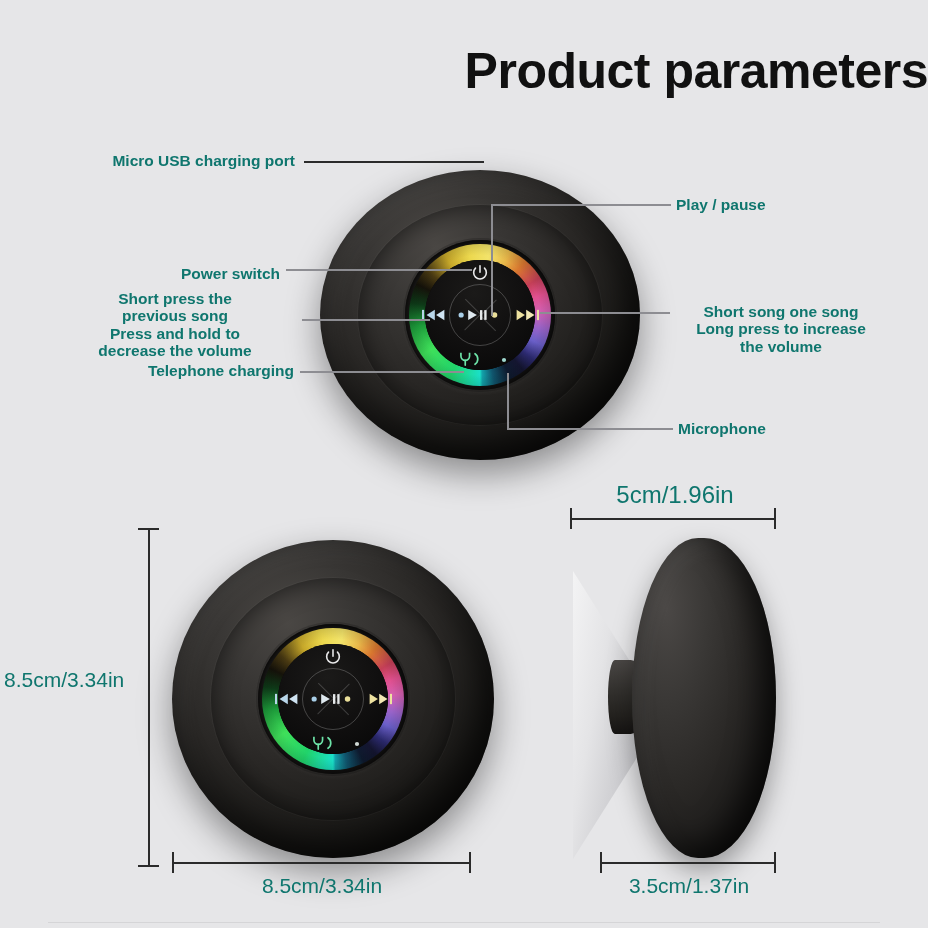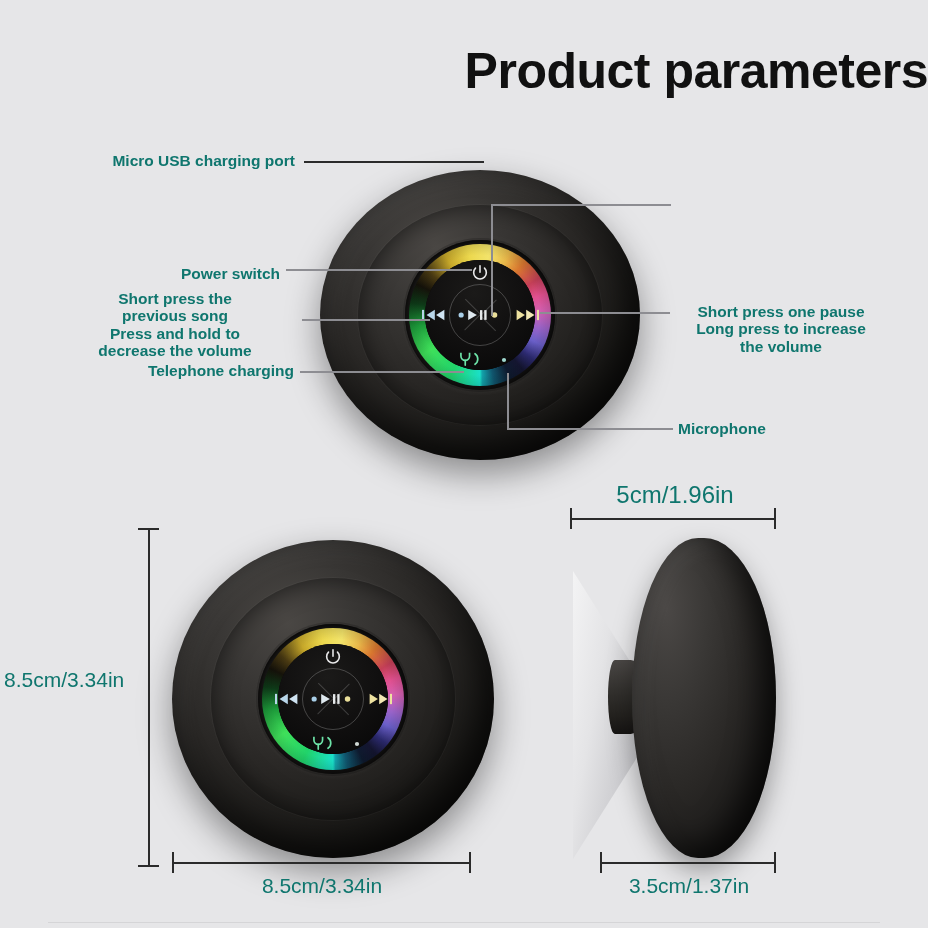--- a/index.html
+++ b/index.html
@@ -265,25 +265,26 @@
 
   <div class="lbl c" style="left:56px; top:290px; width:238px;">Short press the
 previous song
 Press and hold to
 decrease the volume</div>
   <div class="lead h grey" style="left:302px; top:319px; width:128px;"></div>
 
   <div class="lbl r" style="left:60px; top:362px; width:234px;">Telephone charging</div>
   <div class="lead h grey" style="left:300px; top:371px; width:164px;"></div>
 
+  <div class="lbl l" style="left:676px; top:196px; width:200px;">Play / pause</div>
 
   <div class="lead v grey" style="left:491px; top:205px; height:111px;"></div>
   <div class="lead h grey" style="left:491px; top:204px; width:180px;"></div>
 
-  <div class="lbl c" style="left:672px; top:303px; width:218px;">Short press one pause
+  <div class="lbl c" style="left:672px; top:303px; width:218px;">Short song one song
 Long press to increase
 the volume</div>
   <div class="lead h grey" style="left:540px; top:312px; width:130px;"></div>
 
   <div class="lbl l" style="left:678px; top:420px; width:200px;">Microphone</div>
 
   <div class="lead v grey" style="left:507px; top:373px; height:56px;"></div>
   <div class="lead h grey" style="left:507px; top:428px; width:166px;"></div>
 
   <div class="speaker" style="left:172px; top:540px; width:322px; height:318px;">

